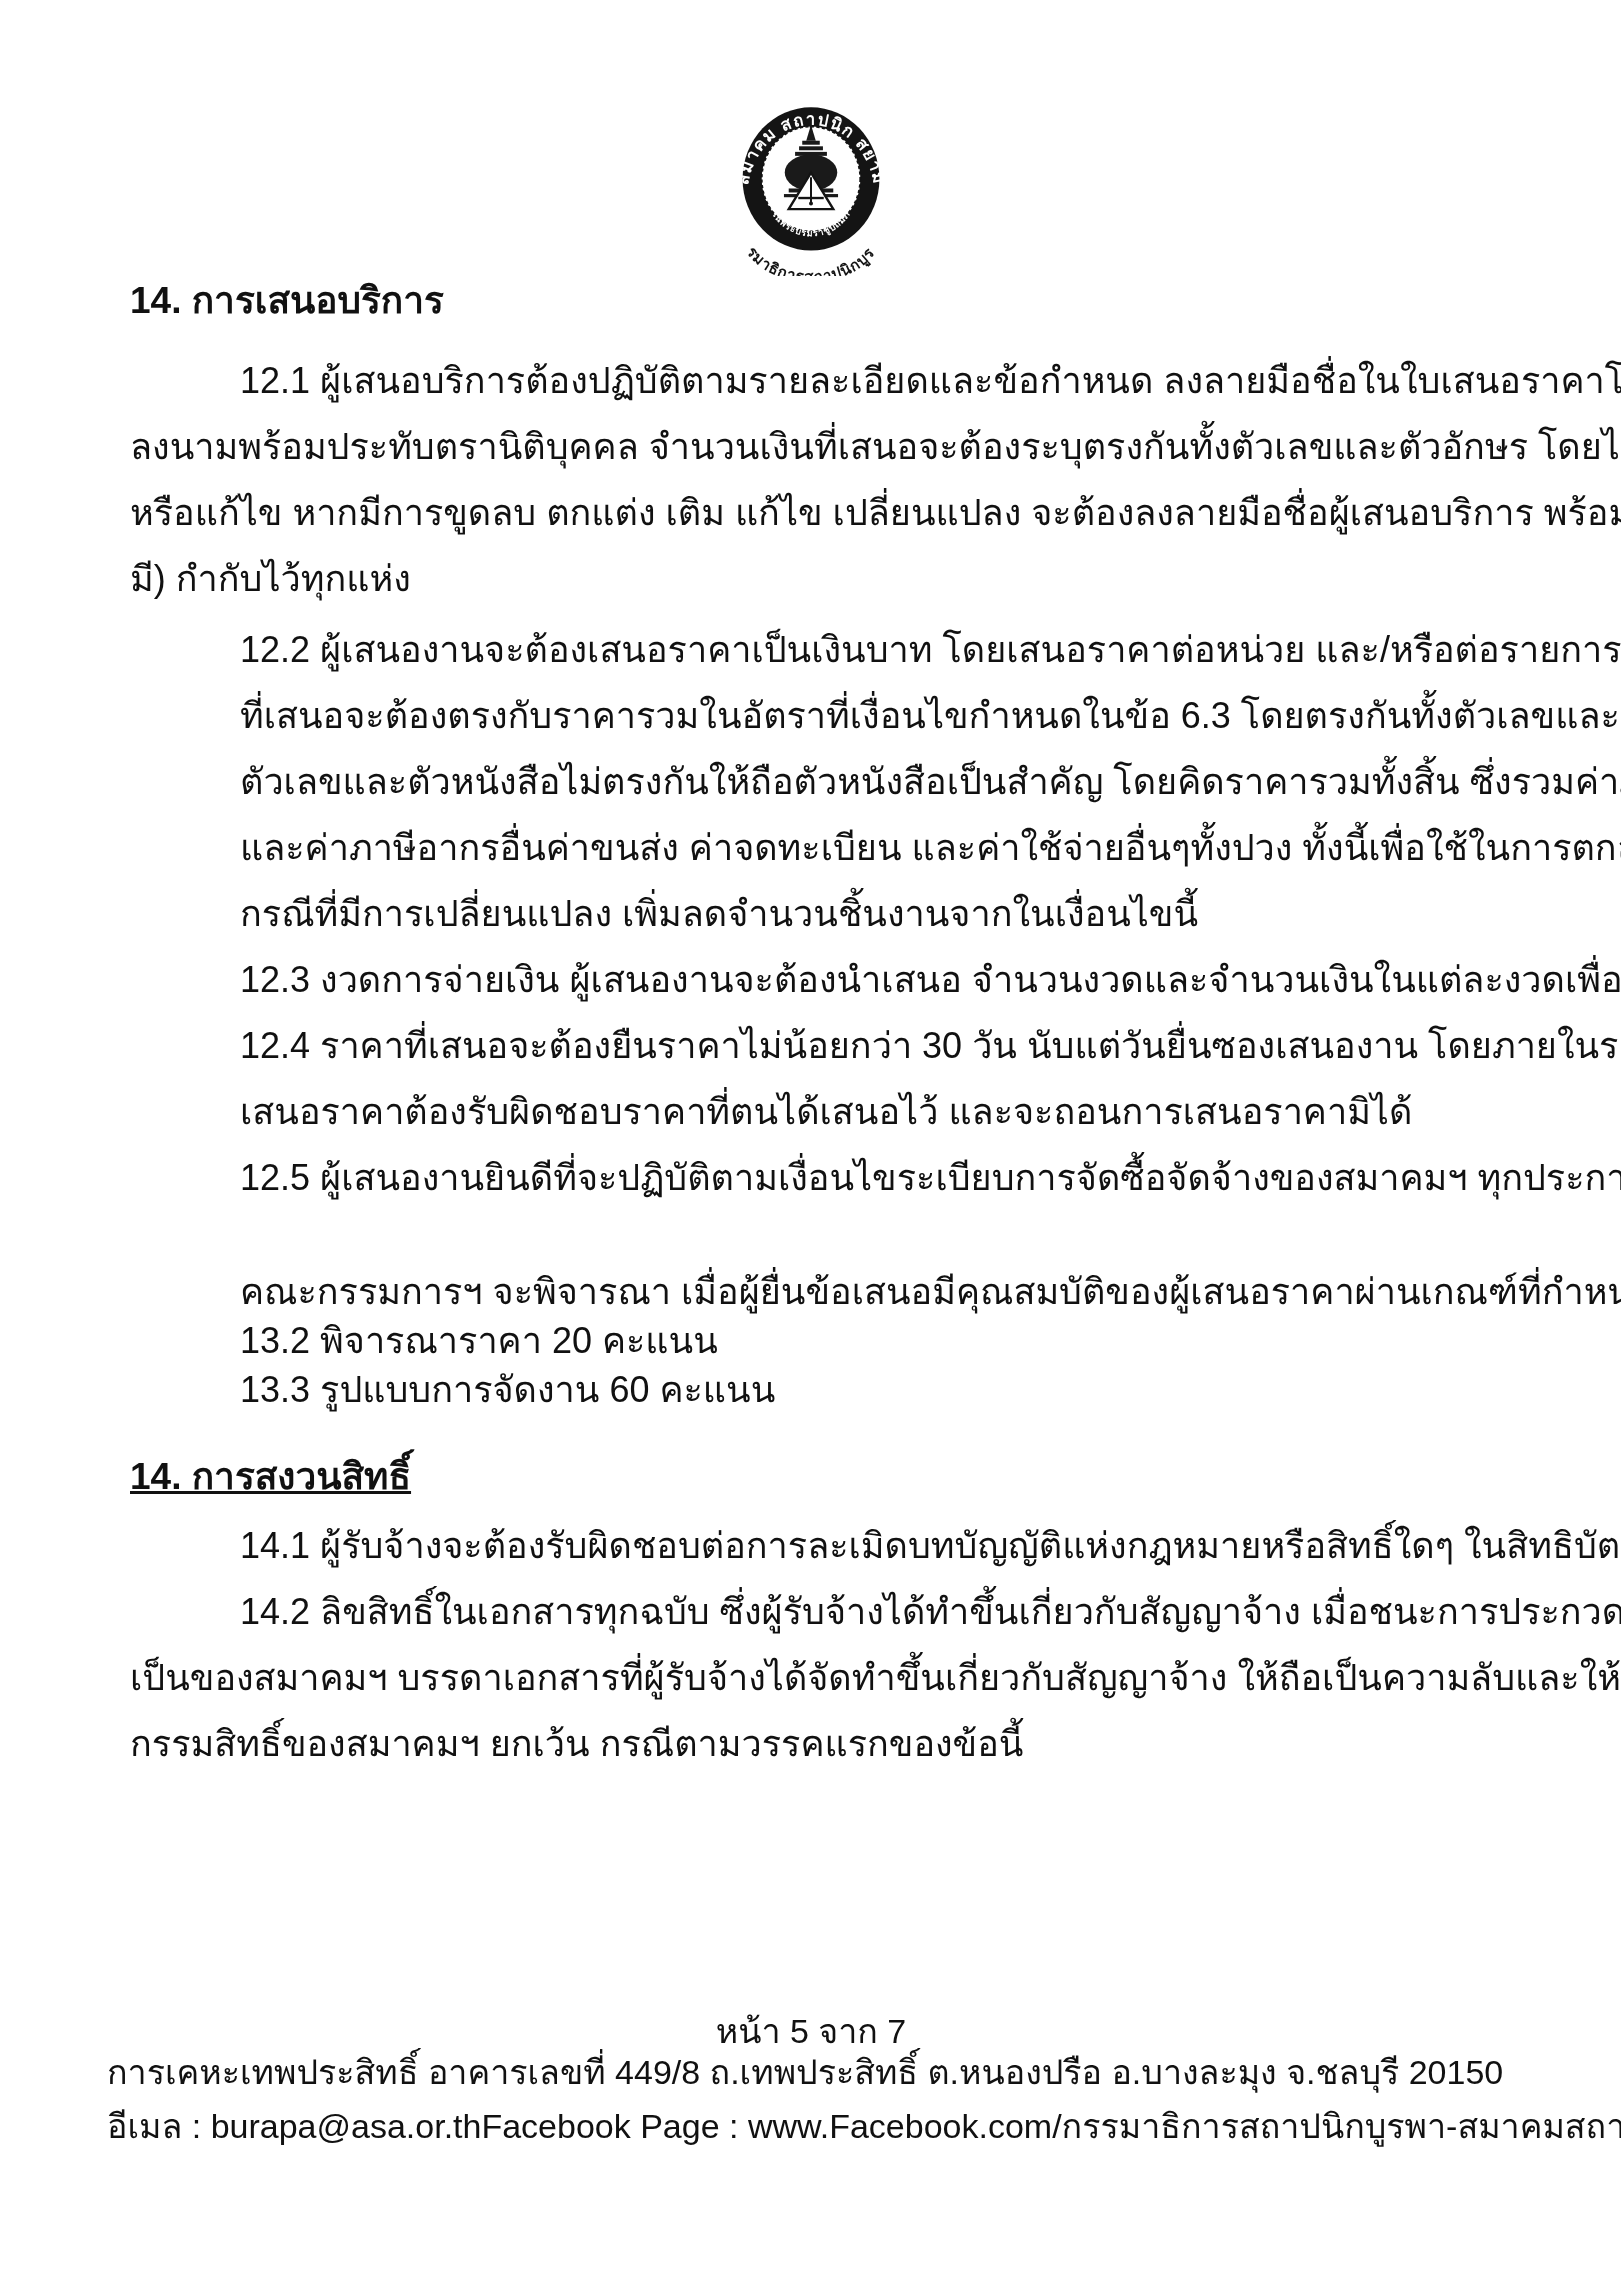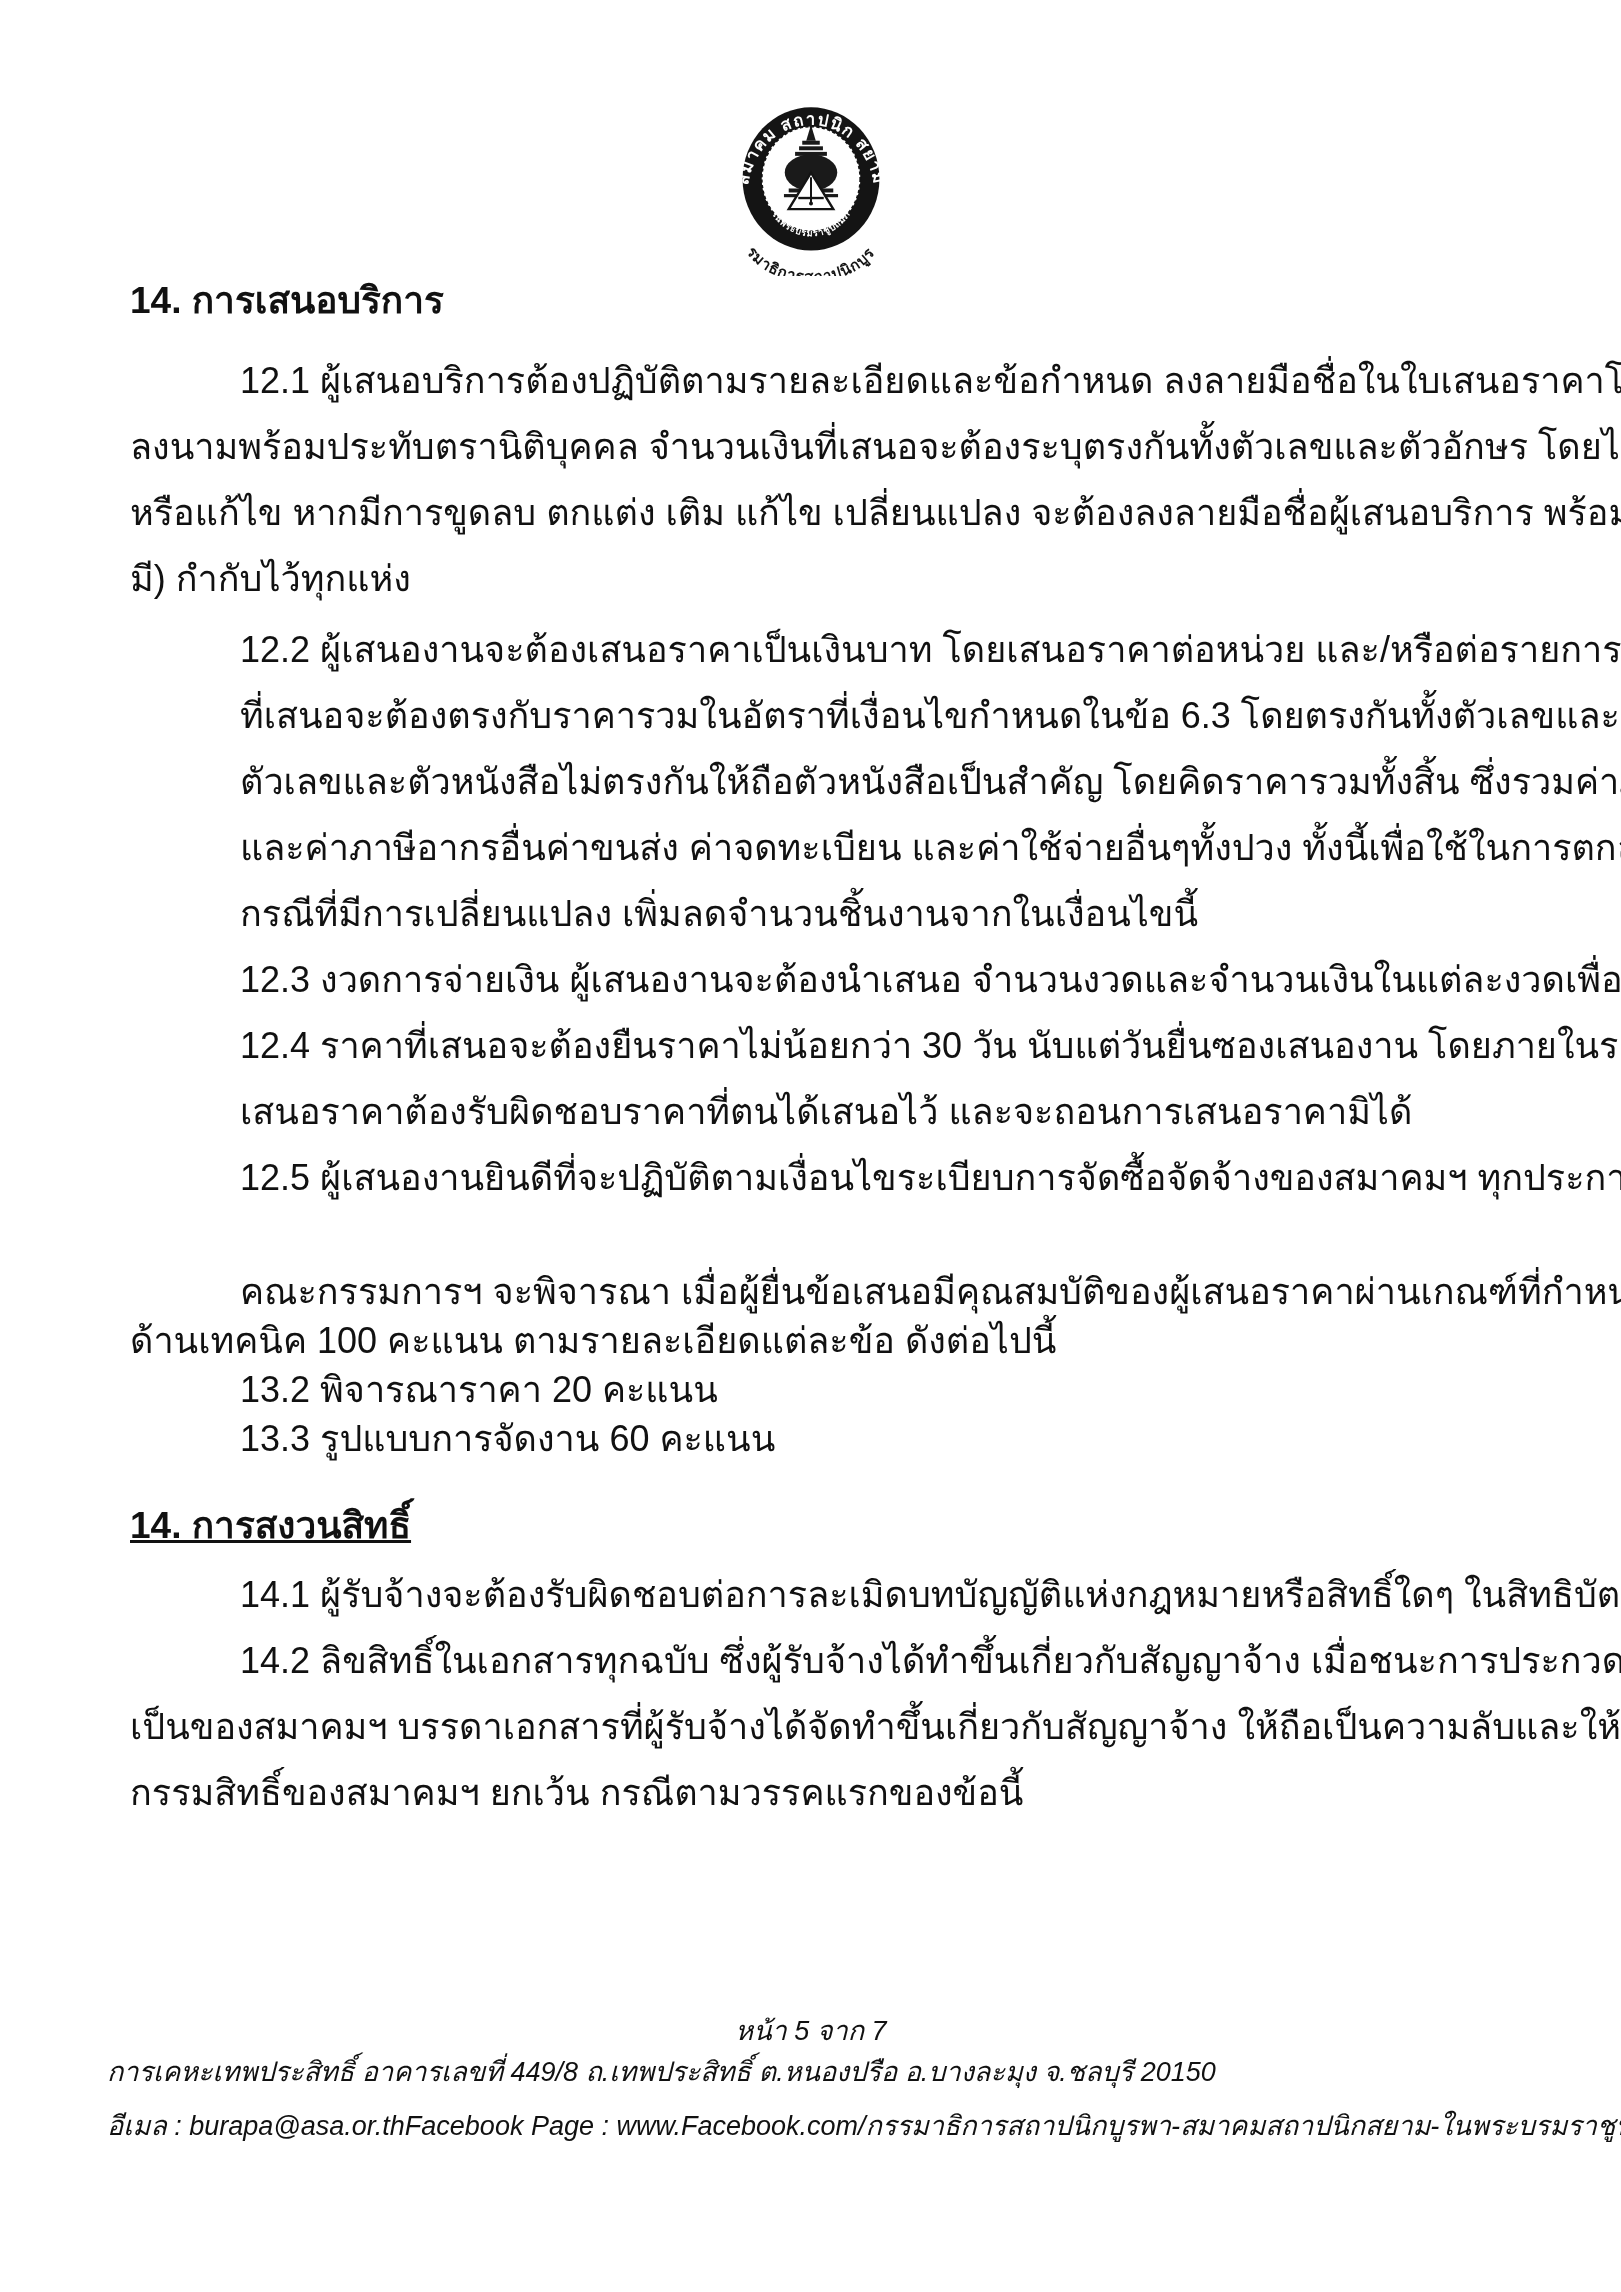--- a/index.html
+++ b/index.html
@@ -28,21 +28,21 @@
   .s14{margin-top:38px;}
   .s14 .sec-heading{margin-bottom:10.7px;text-decoration:underline;}
   .s13 .para{line-height:49px;}
   .para{margin:0;}
   .para.gap{margin-top:5.4px;}
   .para.fi .ln:first-child{text-indent:110px;}
   .para.bi{margin-left:110px;}
   .ln{white-space:nowrap;}
   .footer{
     position:absolute;left:0;right:0;bottom:0;
-    font-size:27px;line-height:43px;font-style:italic;
+    font-size:34px;line-height:43px;
   }
   .footer .page-indicator{
     position:absolute;left:0;right:0;top:0;text-align:center;
   }
   .footer{height:283px;}
   .footer .address{position:absolute;left:107px;top:41px;white-space:nowrap;}
   .footer .contact{position:absolute;left:107px;top:95px;white-space:nowrap;}
   svg text{font-family:"Liberation Sans",sans-serif;}
 </style>
 </head>
@@ -119,21 +119,20 @@
         <div class="ln">เสนอราคาต้องรับผิดชอบราคาที่ตนได้เสนอไว้ และจะถอนการเสนอราคามิได้</div>
       </div>
       <div class="para bi">
         <div class="ln">12.5 ผู้เสนองานยินดีที่จะปฏิบัติตามเงื่อนไขระเบียบการจัดซื้อจัดจ้างของสมาคมฯ ทุกประการ</div>
       </div>
     </div>
 
     <div class="section s13">
       <div class="para fi">
         <div class="ln">คณะกรรมการฯ จะพิจารณา เมื่อผู้ยื่นข้อเสนอมีคุณสมบัติของผู้เสนอราคาผ่านเกณฑ์ที่กำหนด และจะคัดเลือก</div>
-        <div class="ln">ด้านเทคนิค 100 คะแนน ตามรายละเอียดแต่ละข้อ ดังต่อไปนี้</div>
       </div>
       <div class="para bi">
         <div class="ln">13.2 พิจารณาราคา 20 คะแนน</div>
       </div>
       <div class="para bi">
         <div class="ln">13.3 รูปแบบการจัดงาน 60 คะแนน</div>
       </div>
     </div>
 
     <div class="section s14">

